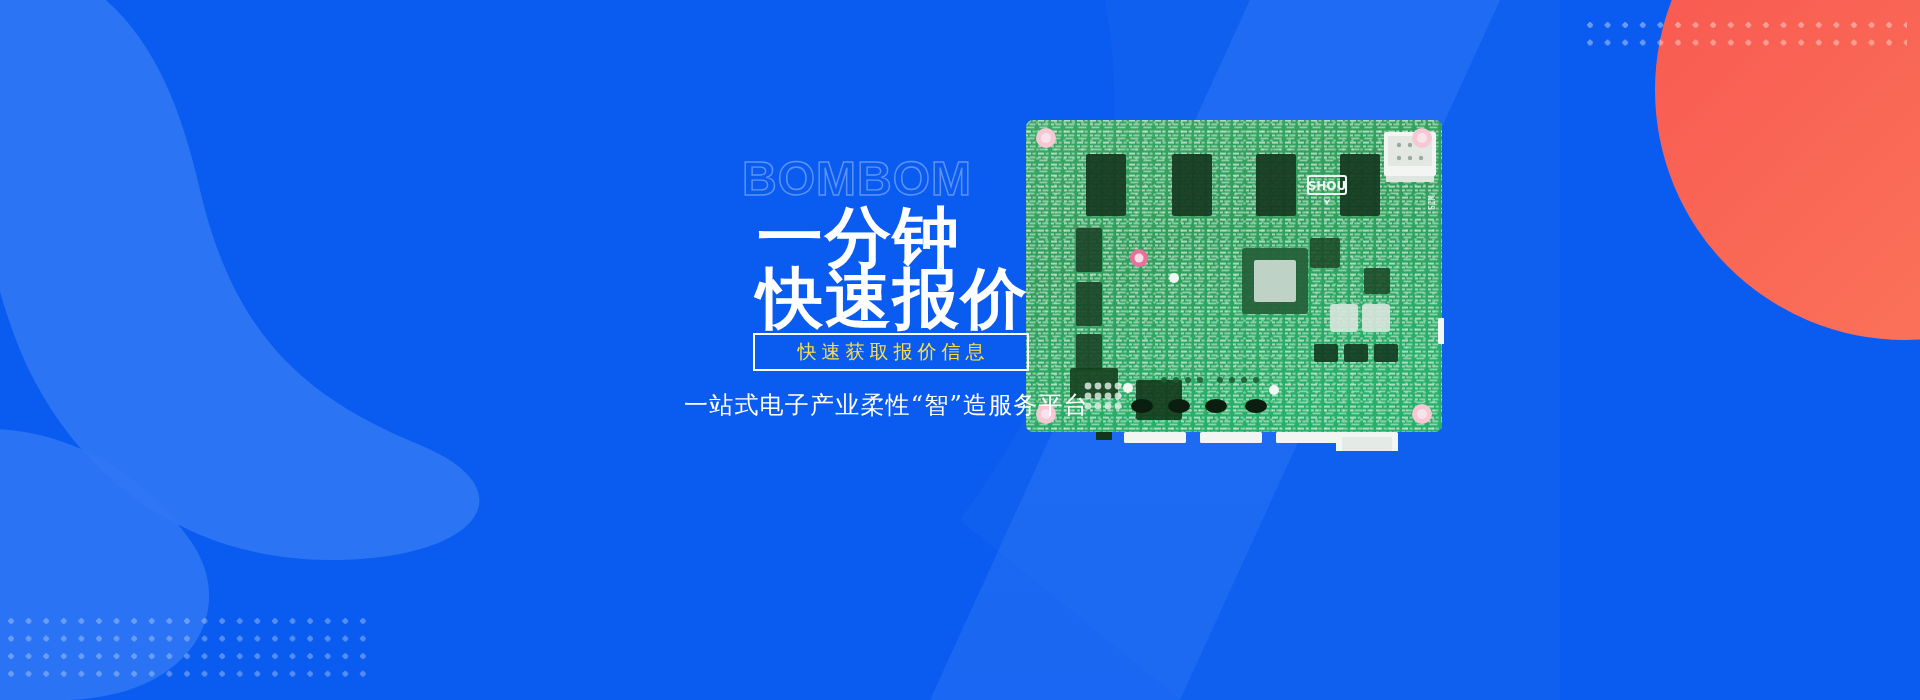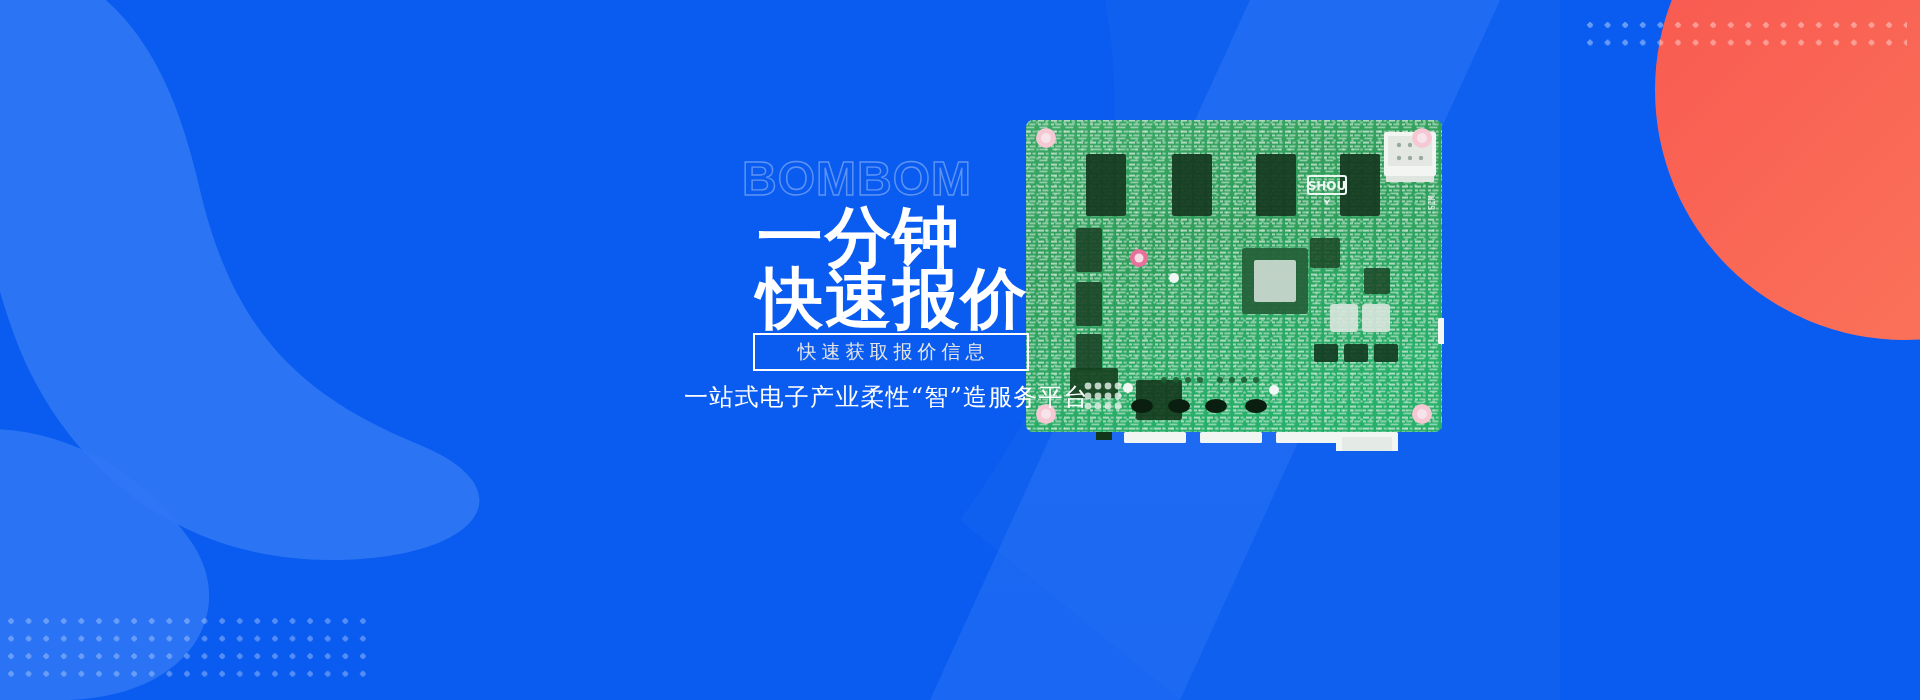--- a/index.html
+++ b/index.html
@@ -94,32 +94,32 @@
     width: 276px;
     height: 38px;
     box-sizing: border-box;
     border: 2px solid #ffffff;
     display: flex;
     align-items: center;
     justify-content: center;
     cursor: pointer;
   }
   #cta-button-label {
-    color: #e5e5e5;
+    color: #fde047;
     font-size: 19px;
     letter-spacing: 5px;
     text-indent: 5px;
     font-family: Liberation Mono, monospace;
     white-space: nowrap;
     text-align: center;
   }
   #subtitle {
     position: absolute;
     left: 684px;
-    top: 381px;
+    top: 389px;
     width: 400px;
     color: #ffffff;
     font-size: 24px;
     letter-spacing: 1.2px;
     white-space: nowrap;
     font-family: "DejaVu Serif", "Liberation Serif", serif;
   }
 
   
   #pcb {

